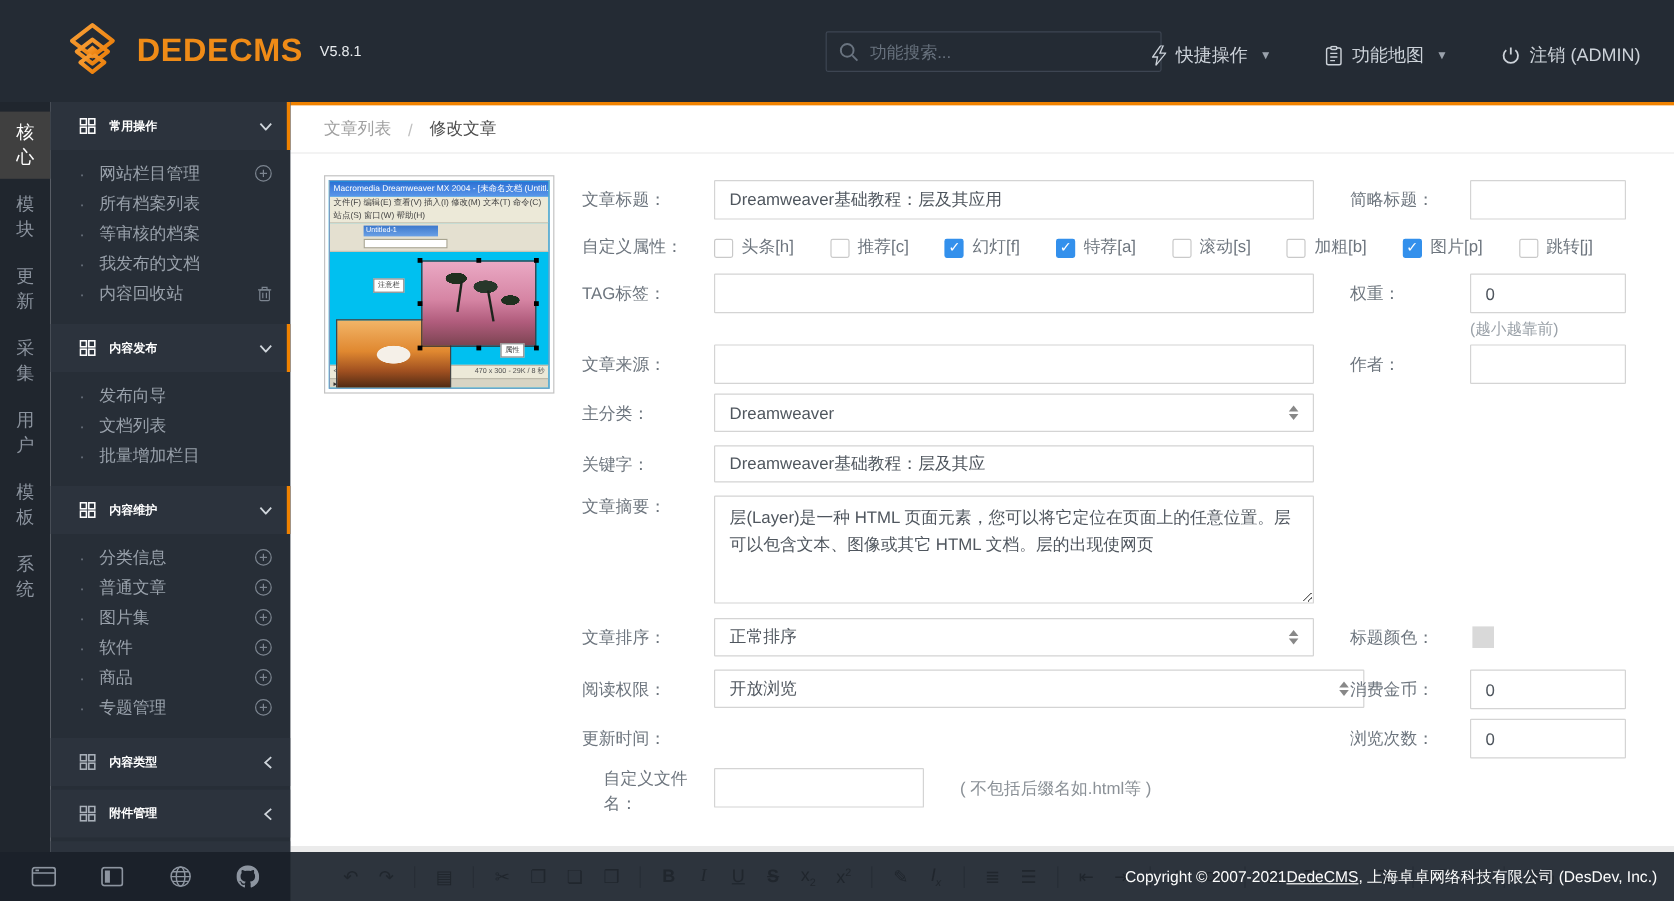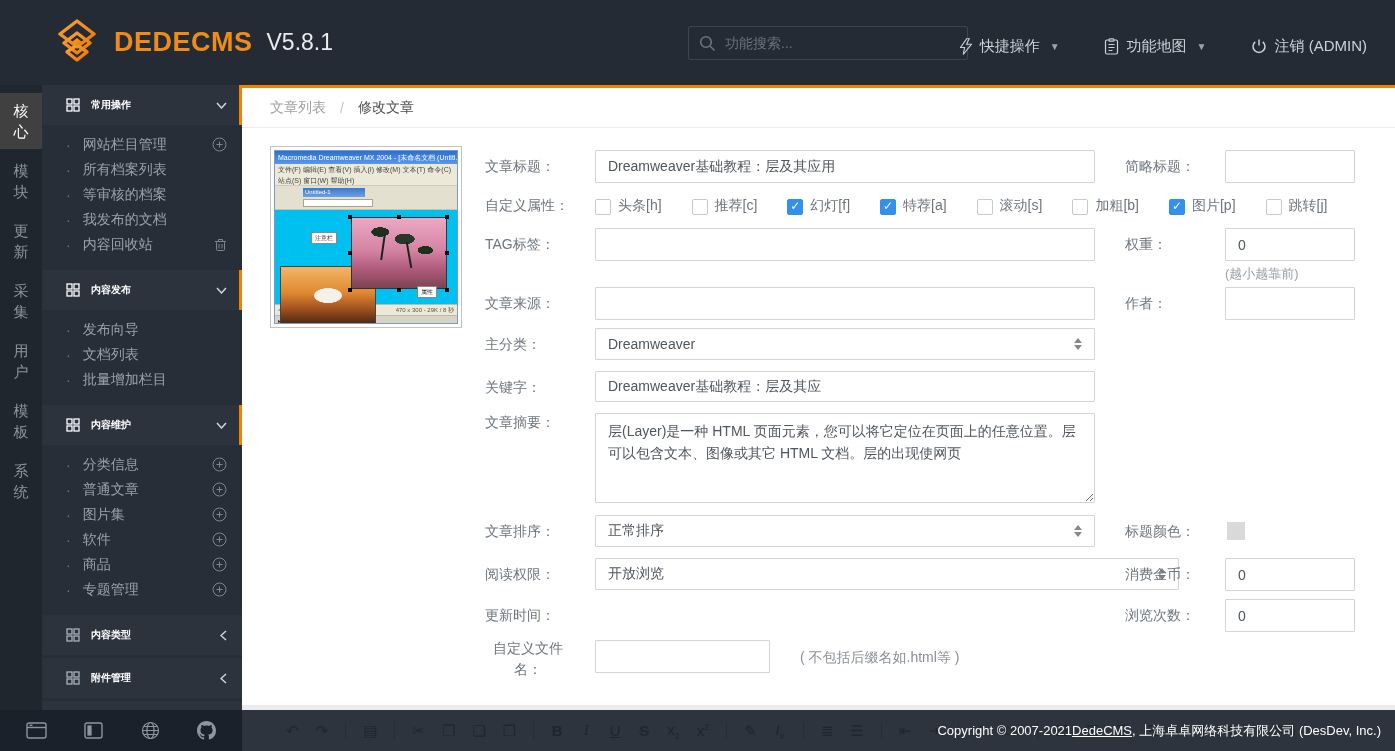--- a/index.html
+++ b/index.html
@@ -3,21 +3,21 @@
 <meta charset="utf-8">
 <style>
   * { box-sizing: border-box; margin: 0; padding: 0; }
   html,body { width:1395px; height:751px; overflow:hidden; }
   body { position:relative; font-family:"Liberation Sans","DejaVu Sans",sans-serif; background:#fff; }
 
   
   .header { position:absolute; left:0; top:0; width:1395px; height:85px; background:#242b34; z-index:5; }
   .brand-wrap { position:absolute; left:54px; top:0; height:85px; display:flex; align-items:center; gap:14px; }
   .brand { color:#ef8b17; font-size:27px; font-weight:bold; letter-spacing:.5px; }
-  .version { color:#e9ecef; font-size:23px; font-weight:300; }
+  .version { color:#e9ecef; font-size:12px; font-weight:300; }
   .search { position:absolute; left:688px; top:26px; width:280px; height:34px; border:1px solid #3d4552; border-radius:2px; display:flex; align-items:center; padding:0 10px; gap:9px; }
   .search input { flex:1; background:transparent; border:0; outline:none; color:#aeb6bf; font-size:14px; font-family:inherit; }
   .search input::placeholder { color:#68727e; }
   .hmenu { position:absolute; right:28px; top:4px; height:85px; display:flex; align-items:center; gap:44px; }
   .hmenu-item { display:flex; align-items:center; gap:8px; color:#ccd2d9; font-size:15px; cursor:pointer; }
   .caret { font-size:10px; color:#9aa2ac; margin-left:2px; }
 
   
   .rail { position:absolute; left:0; top:85px; width:42px; bottom:41px; background:#20262e; padding-top:8px; z-index:4; }
   .rail-item { width:42px; text-align:center; padding:7px 0; margin-bottom:4px; color:#8b939e; cursor:pointer; }
@@ -534,35 +534,35 @@
     <span>正常排序</span>
     <span class="spin">
         <i class="up"></i>
         <i class="dn"></i>
       </span>
   </div>
   <div class="flabel" style="left:883px;top:387px;">标题颜色：</div>
   <span class="swatch" style="left:985px;top:394px;"></span>
 
   <div class="flabel" style="left:243px;top:430px;">阅读权限：</div>
-  <div class="sel" style="left:353px;top:430px;width:584px;height:32px;">
+  <div class="sel" style="left:353px;top:430px;width:542px;height:32px;">
     <span>开放浏览</span>
     <span class="spin">
         <i class="up"></i>
         <i class="dn"></i>
       </span>
   </div>
   <div class="flabel" style="left:883px;top:430px;">消费金币：</div>
   <input class="tbox" style="left: 983px; top: 430px; width: 130px; height: 33px;" value="0">
 
   <div class="flabel" style="left:243px;top:471px;">更新时间：</div>
   <div class="flabel" style="left:883px;top:471px;">浏览次数：</div>
   <input class="tbox" style="left: 983px; top: 471px; width: 130px; height: 33px;" value="0">
 
-  <div class="flabel" style="left:246px;top:510px;width:80px;height:44px;line-height:1.5;align-items:flex-start;display:block;text-align:center;">自定义文件名：</div>
+  <div class="flabel" style="left:261px;top:510px;width:80px;height:44px;line-height:1.5;align-items:flex-start;display:block;">自定义文件名：</div>
   <input class="tbox" style="left: 353px; top: 512px; width: 175px; height: 33px;" value="">
   <div class="fnote" style="left:558px;top:521px;font-size:14px;color:#8a9096;">( 不包括后缀名如.html等 )</div>
 
   <div class="edge-strip"></div>
 </div>
 
 <div class="bottombar">
   <div class="ed-toolbar">
     <span class="ti">↶</span>
     <span class="ti">↷</span>

